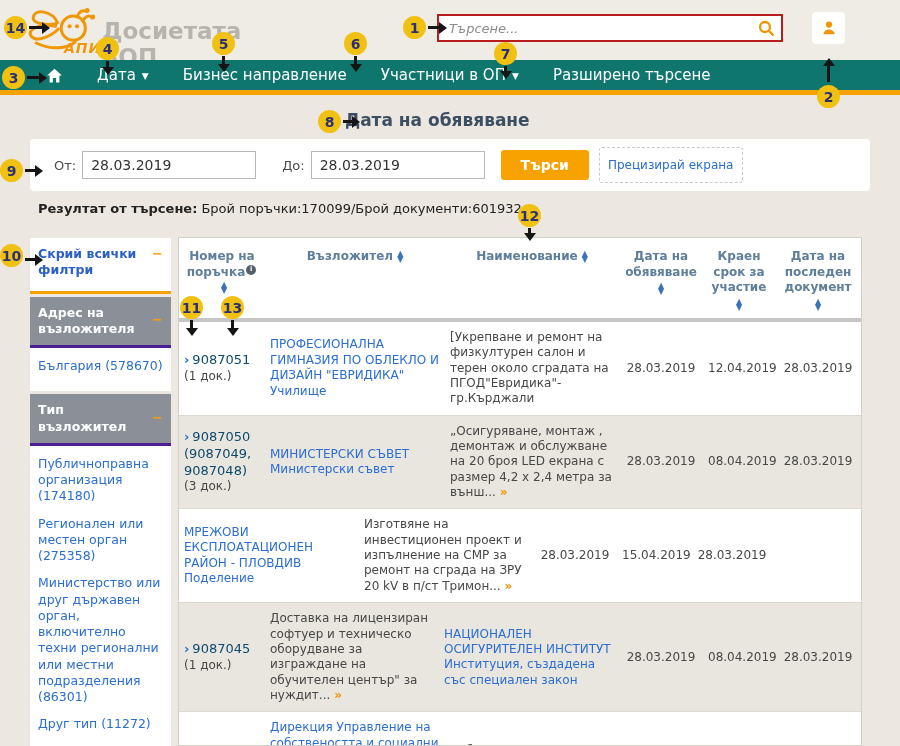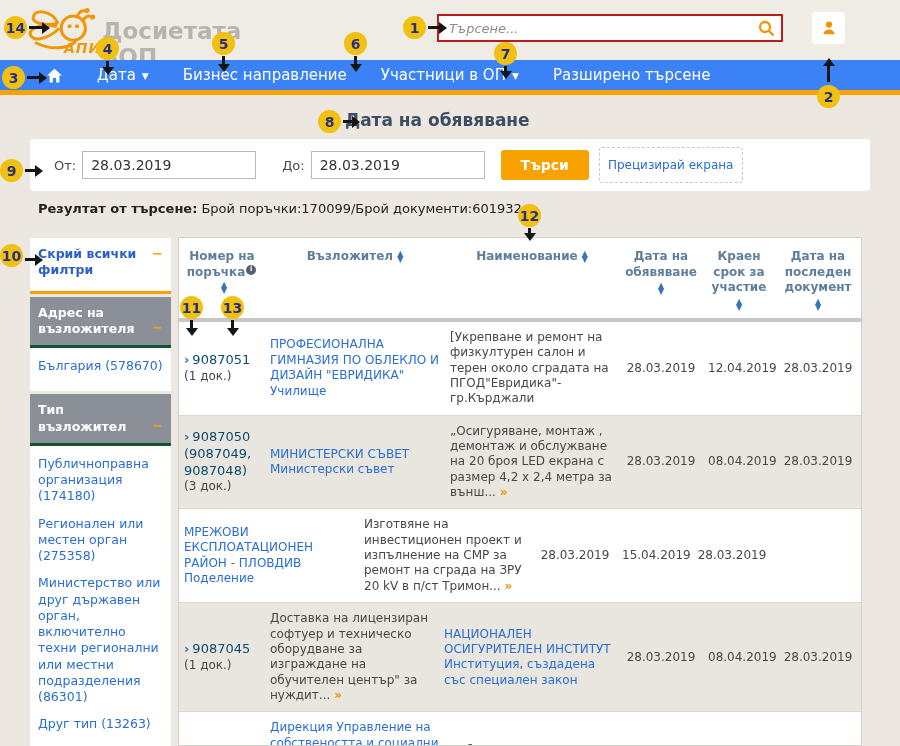--- a/index.html
+++ b/index.html
@@ -13,21 +13,21 @@
   .brand{position:absolute;left:78px;top:16px;font-size:23px;font-weight:bold;color:#b7b4ae;}
   .search{position:absolute;left:437px;top:14px;width:346px;height:28px;}
   .search input{width:100%;height:100%;box-sizing:border-box;border:2px solid #b91c1c;background:#fff;
                 padding:0 34px 0 10px;font-size:13px;font-style:italic;color:#555;
                 font-family:"DejaVu Sans",sans-serif;outline:none;}
   .search input::placeholder{color:#8d8d8d;font-style:italic;}
   .search .mag{position:absolute;right:8px;top:6px;}
   .userbtn{position:absolute;left:812px;top:12px;width:33px;height:32px;background:#fff;border-radius:4px;
            display:flex;align-items:center;justify-content:center;cursor:pointer;}
   
-  .nav{position:absolute;top:60px;left:0;width:100%;height:35px;background:#3b82f6;
+  .nav{position:absolute;top:60px;left:0;width:100%;height:35px;background:#0f766e;
        border-bottom:5px solid #f6a200;display:flex;align-items:center;color:#fff;font-size:15px;
        gap:34px;padding-left:46px;box-sizing:border-box;}
   .navitem{display:flex;align-items:center;gap:6px;cursor:pointer;white-space:nowrap;}
   .caret{font-size:9px;margin-top:2px;}
   .home{display:flex;align-items:center;cursor:pointer;}
   
   .ptitle{position:absolute;left:345px;top:110px;font-size:17px;font-weight:bold;color:#3c4e62;}
   .formbox{position:absolute;left:30px;top:139px;width:840px;height:52px;background:#fff;border-radius:4px;
            display:flex;align-items:center;padding-left:24px;box-sizing:border-box;}
   .flabel{font-size:13px;color:#4a4a4a;margin-right:6px;}
@@ -39,22 +39,22 @@
   .refine{margin-left:10px;width:142px;height:34px;border:1px dashed #c9c9c9;border-radius:3px;
           display:flex;align-items:center;justify-content:center;}
   .refine a{font-size:12px;color:#2a6ed4;text-decoration:none;cursor:pointer;}
   .results{position:absolute;left:38px;top:201px;font-size:13px;color:#222;}
   .results b{margin-right:4px;}
   
   .sidebar{position:absolute;left:30px;top:238px;width:141px;height:508px;overflow:hidden;}
   .sb-hide{background:#fff;border-bottom:3px solid #f6a200;padding:8px 8px 12px;display:flex;
            justify-content:space-between;align-items:flex-start;color:#2a60c7;font-weight:bold;
            font-size:12.5px;line-height:1.3;cursor:pointer;}
-  .sb-head{background:#8a8f98;border-bottom:3px solid #14532d;padding:8px 8px;display:flex;
-           justify-content:space-between;align-items:flex-end;color:#fff;font-weight:bold;
+  .sb-head{background:#8a8f98;border-bottom:3px solid #4c1d95;padding:8px 8px;display:flex;
+           justify-content:space-between;align-items:center;color:#fff;font-weight:bold;
            font-size:12.5px;line-height:1.3;margin-top:3px;cursor:pointer;}
   .minus{color:#f6a200;font-weight:bold;font-size:13px;margin-left:4px;}
   .sb-body{background:#ffffff;padding:10px 8px 6px;}
   .sb-body a{display:block;color:#2a6ed4;font-size:12.5px;line-height:1.3;margin-bottom:11px;
              text-decoration:none;cursor:pointer;}
   .sb-fill{background:#fff;min-height:420px;}
   
   .table{position:absolute;left:178px;top:237px;width:684px;height:509px;background:#fff;
          border:1px solid #d3d0ca;box-sizing:border-box;overflow:hidden;}
   .thead{display:flex;align-items:flex-start;padding:9px 0 5px;}
@@ -189,21 +189,21 @@
       <a>България (578670)</a>
     </div>
     <div class="sb-head">
       <span>Тип възложител</span>
       <span class="minus">−</span>
     </div>
     <div class="sb-body sb-fill">
       <a>Публичноправна организация (174180)</a>
       <a>Регионален или местен орган (275358)</a>
       <a>Министерство или друг държавен орган, включително техни регионални или местни подразделения (86301)</a>
-      <a>Друг тип (13263)</a>
+      <a>Друг тип (11272)</a>
       <a>Национална агенция/служба (6572)</a>
 
     </div>
   </div>
 
   <div class="table">
     <div class="thead">
       <div class="th w1">
         <span>Номер на поръчка</span><span class="info">i</span><span class="sort">
             <i>▲</i>

